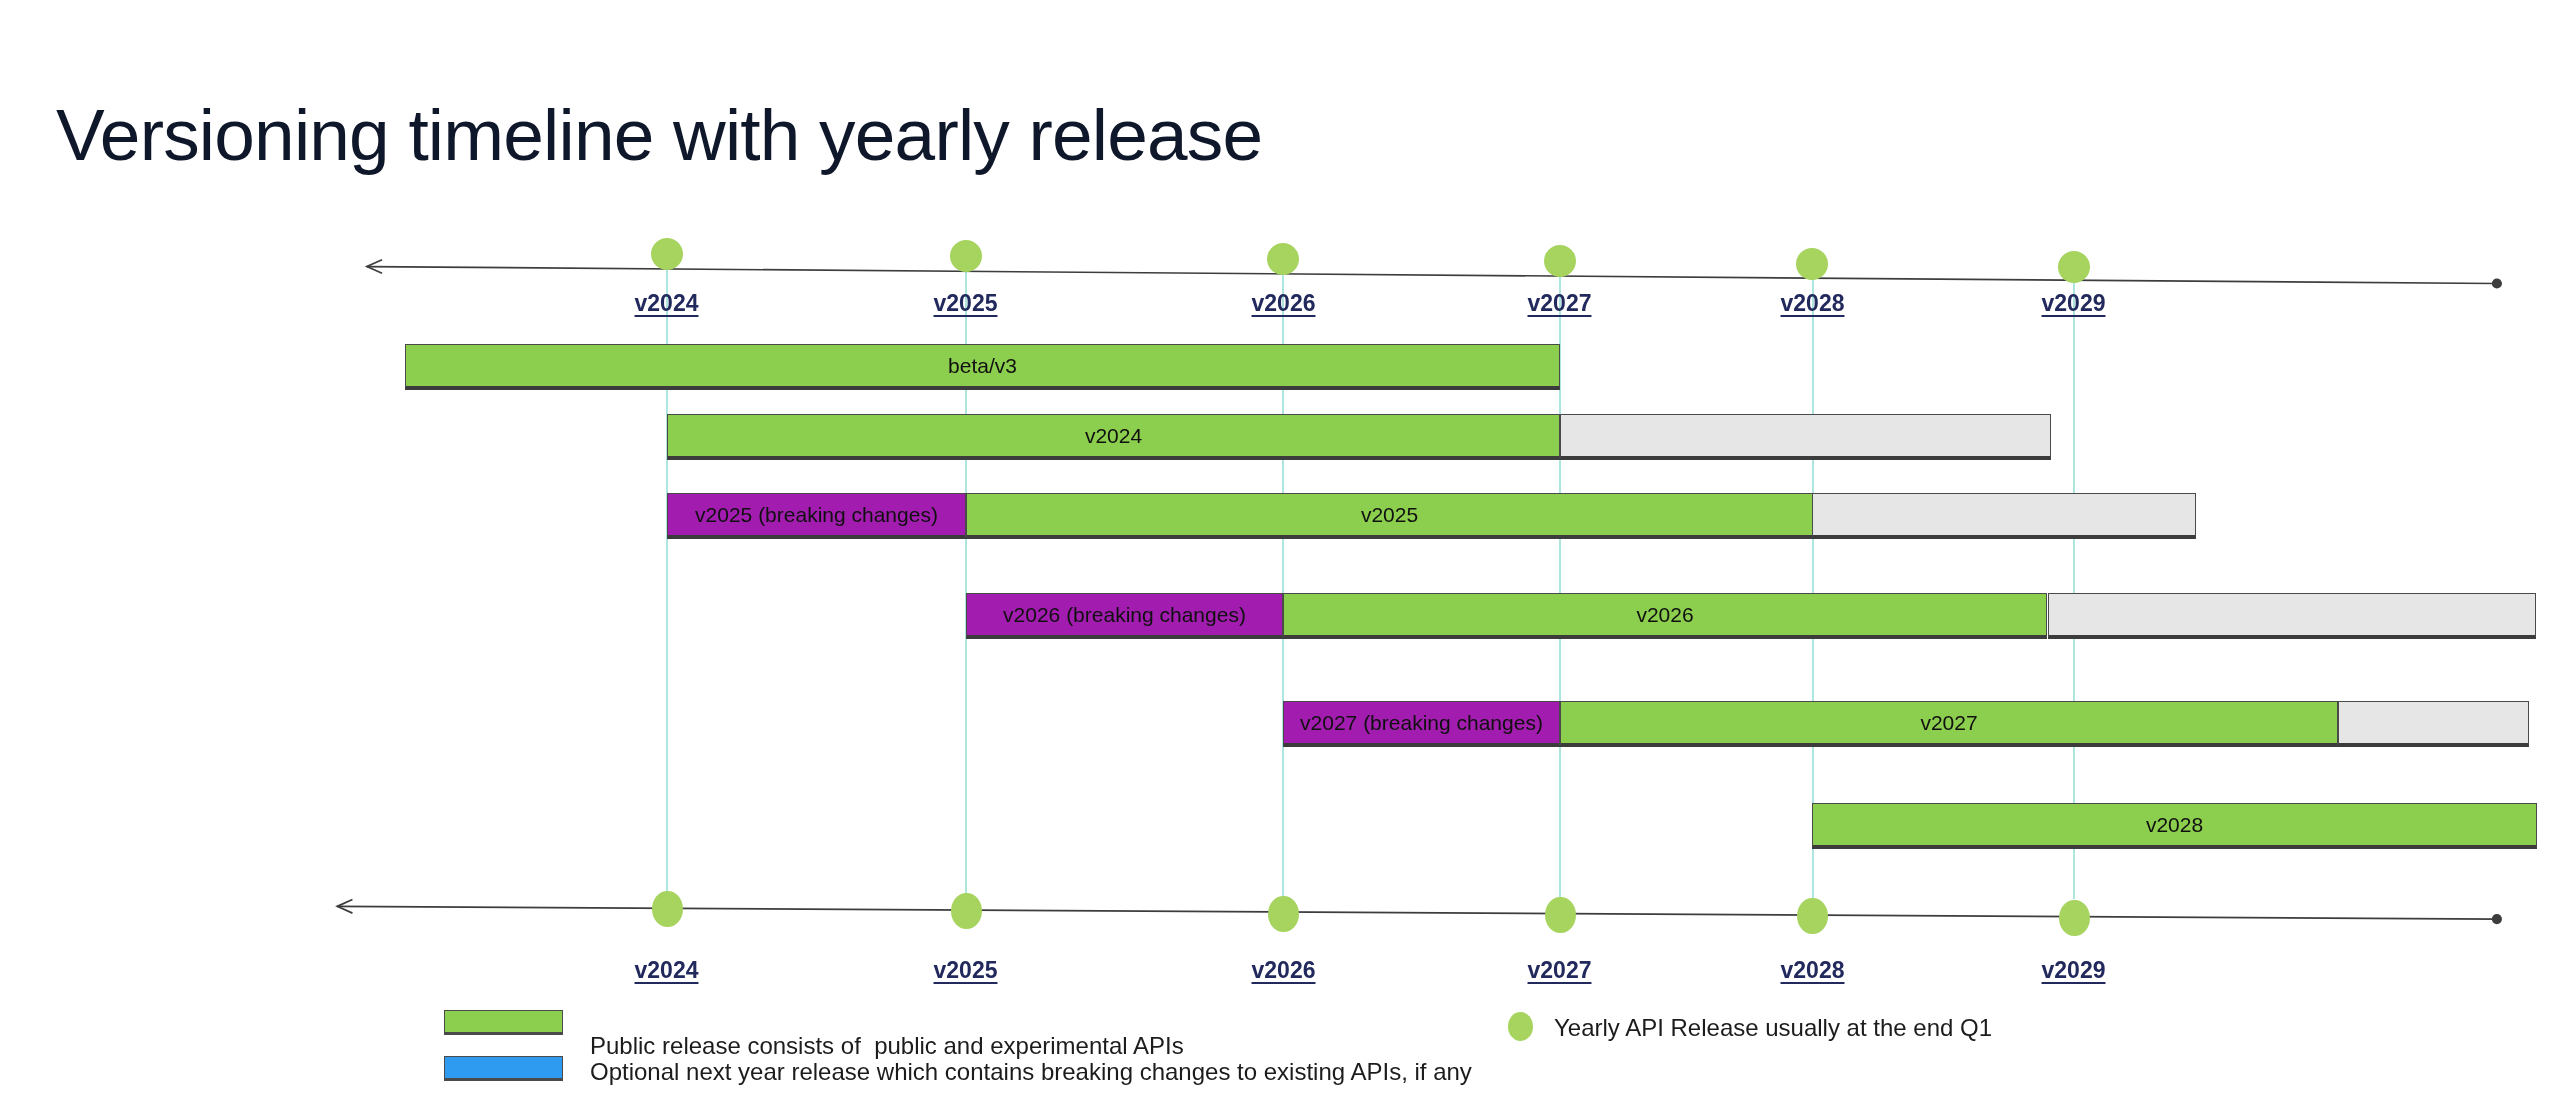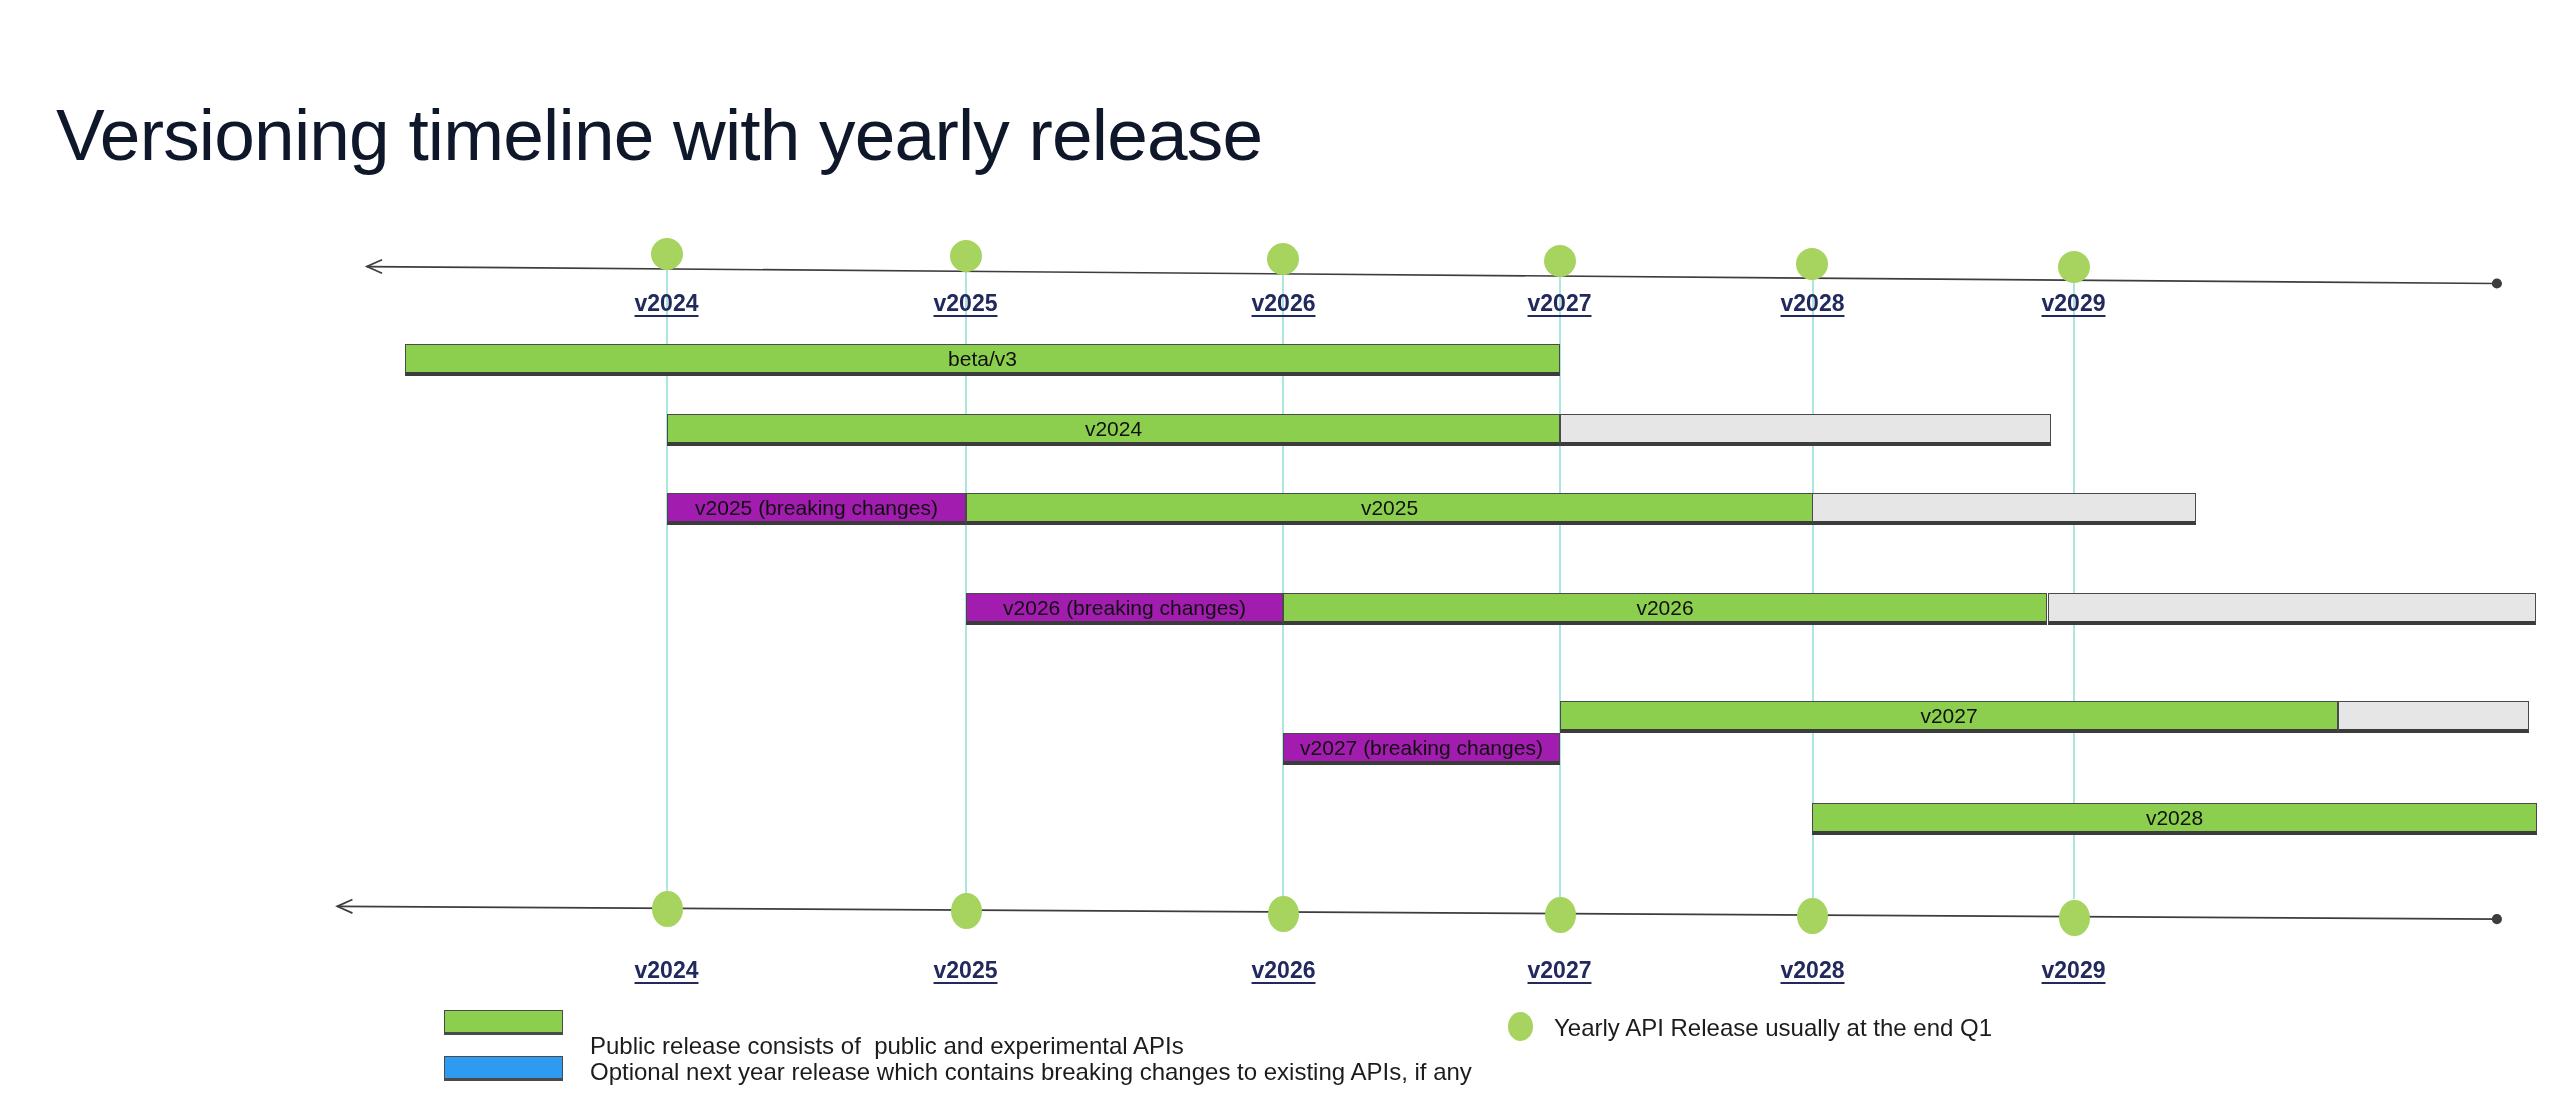--- a/index.html
+++ b/index.html
@@ -18,21 +18,21 @@
   .dot{
     position:absolute;background:#A6D45F;border-radius:50%;z-index:3;
   }
   .year-label{
     position:absolute;width:135px;text-align:center;z-index:3;
     font-size:23px;font-weight:700;color:#22295C;
     text-decoration:underline;text-decoration-thickness:1.7px;text-underline-offset:4.2px;
     white-space:nowrap;
   }
   .bar{
-    position:absolute;height:32px;box-sizing:border-box;z-index:2;
+    position:absolute;height:46px;box-sizing:border-box;z-index:2;
     border:1.7px solid #4a4a4a;border-bottom-width:4.2px;border-bottom-color:#3c3c3c;
     display:flex;align-items:center;justify-content:center;
     font-size:21px;color:#101010;white-space:nowrap;overflow:hidden;
   }
   .bar.public{background:#8CCE4D;}
   .bar.breaking{background:#a21caf;}
   .bar.extended{background:#E6E6E6;}
   .legend-swatch{
     position:absolute;width:119px;height:25.4px;box-sizing:border-box;z-index:2;
     border:1.7px solid #4a4a4a;border-bottom-width:3.4px;
@@ -91,21 +91,21 @@
   <div class="bar extended" style="left:1560px;top:414px;width:491px;"></div>
 
   <div class="bar breaking" style="left:667px;top:493px;width:299px;">v2025 (breaking changes)</div>
   <div class="bar public" style="left:966px;top:493px;width:847px;">v2025</div>
   <div class="bar extended" style="left:1812px;top:493px;width:384px;"></div>
 
   <div class="bar breaking" style="left:966px;top:593px;width:317px;">v2026 (breaking changes)</div>
   <div class="bar public" style="left:1283px;top:593px;width:764px;">v2026</div>
   <div class="bar extended" style="left:2048px;top:593px;width:488px;"></div>
 
-  <div class="bar breaking" style="left:1283px;top:701px;width:277px;margin-top:32px;">v2027 (breaking changes)</div>
+  <div class="bar breaking" style="left:1283px;top:701px;width:277px;">v2027 (breaking changes)</div>
   <div class="bar public" style="left:1560px;top:701px;width:778px;">v2027</div>
   <div class="bar extended" style="left:2338px;top:701px;width:191px;"></div>
 
   <div class="bar public" style="left:1812px;top:803px;width:725px;">v2028</div>
 
   <div class="dot" style="left:652px;top:891px;width:30.5px;height:36px;"></div>
   <div class="dot" style="left:951px;top:893px;width:30.5px;height:36px;"></div>
   <div class="dot" style="left:1268px;top:896px;width:30.5px;height:36px;"></div>
   <div class="dot" style="left:1545px;top:897px;width:30.5px;height:36px;"></div>
   <div class="dot" style="left:1797px;top:898px;width:30.5px;height:36px;"></div>

